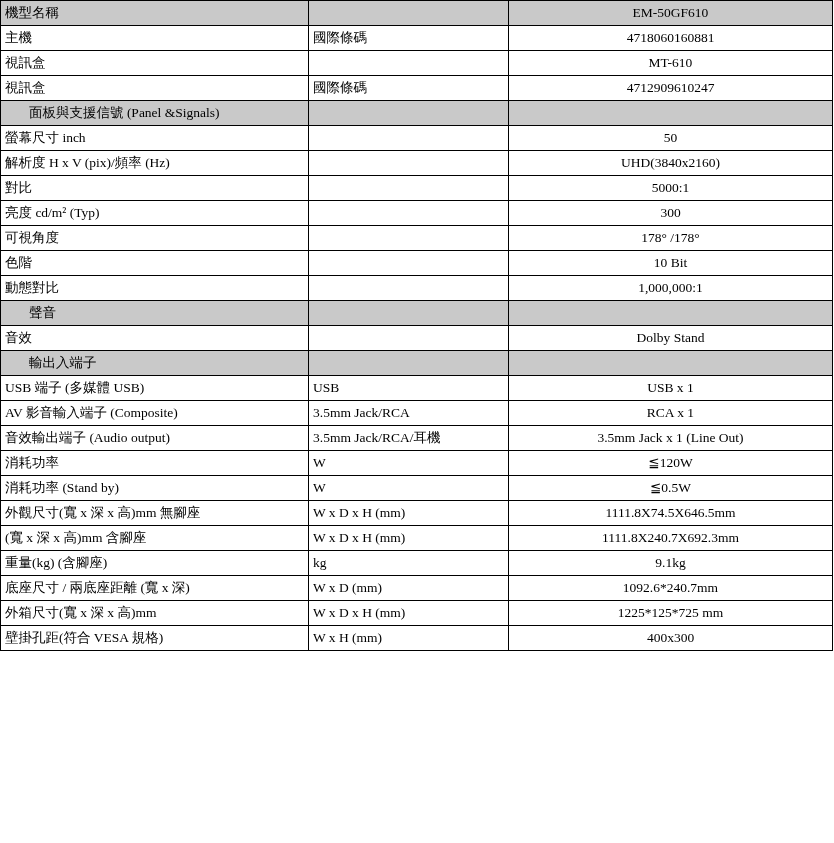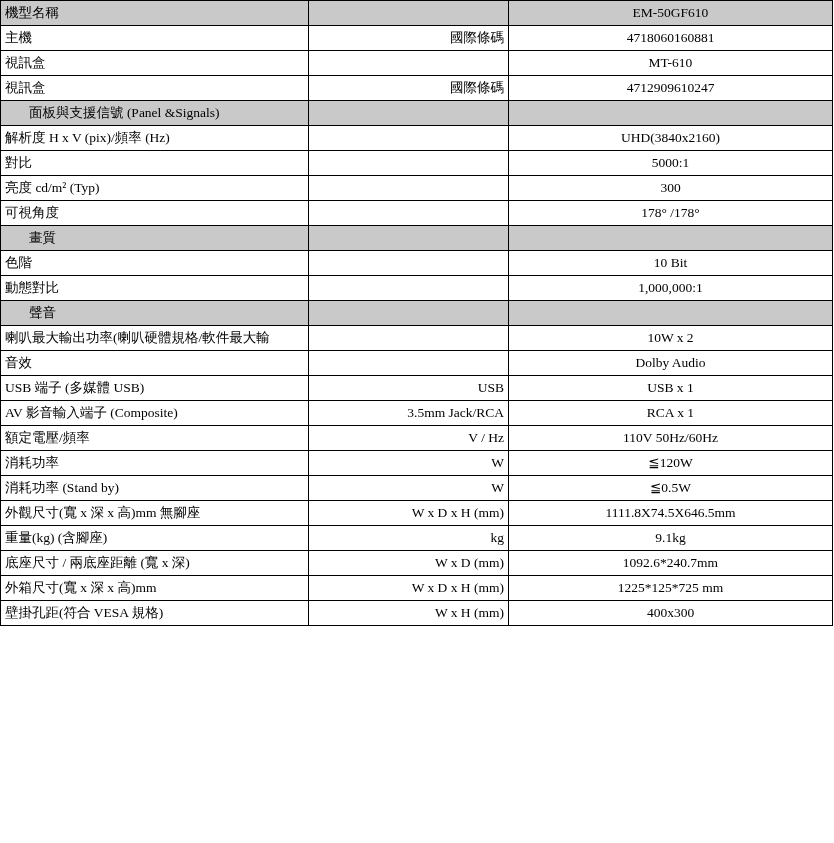--- a/index.html
+++ b/index.html
@@ -32,21 +32,21 @@
     font-size: 13.5px;
     line-height: 1.05;
     vertical-align: middle;
     white-space: nowrap;
     overflow: hidden;
   }
   td.label {
     text-align: left;
   }
   td.mid {
-    text-align: right;
+    text-align: left;
   }
   td.val {
     text-align: center;
   }
   tr.section td {
     background: #c9c9c9;
     padding-left: 28px;
   }
   tr.section td.label {
     font-size: 13.5px;
@@ -88,98 +88,103 @@
         <td class="label">視訊盒</td>
         <td class="mid">國際條碼</td>
         <td class="val">4712909610247</td>
       </tr>
       <tr class="section">
         <td class="label">面板與支援信號  (Panel &amp;Signals)</td>
         <td class="mid"></td>
         <td class="val"></td>
       </tr>
       <tr>
+        <td class="label">螢幕尺寸  inch</td>
+        <td class="mid"></td>
+        <td class="val">50</td>
+      </tr>
+      <tr>
         <td class="label">解析度  H x V (pix)/頻率    (Hz)</td>
         <td class="mid"></td>
         <td class="val">UHD(3840x2160)</td>
       </tr>
       <tr>
         <td class="label">對比</td>
         <td class="mid"></td>
         <td class="val">5000:1</td>
       </tr>
       <tr>
         <td class="label">亮度     cd/m² (Typ)</td>
         <td class="mid"></td>
         <td class="val">300</td>
       </tr>
       <tr>
         <td class="label">可視角度</td>
         <td class="mid"></td>
         <td class="val">178°  /178°</td>
-      </tr>
-      <tr class="section">
-        <td class="label">畫質</td>
-        <td class="mid"></td>
-        <td class="val"></td>
       </tr>
       <tr>
         <td class="label">色階</td>
         <td class="mid"></td>
         <td class="val">10 Bit</td>
       </tr>
       <tr>
         <td class="label">動態對比</td>
         <td class="mid"></td>
         <td class="val">1,000,000:1</td>
       </tr>
       <tr class="section">
         <td class="label">聲音</td>
         <td class="mid"></td>
         <td class="val"></td>
       </tr>
       <tr>
-        <td class="label">喇叭最大輸出功率(喇叭硬體規格/軟件最大輸</td>
-        <td class="mid"></td>
-        <td class="val">10W x 2</td>
-      </tr>
-      <tr>
         <td class="label">音效</td>
         <td class="mid"></td>
-        <td class="val">Dolby Audio</td>
+        <td class="val">Dolby Stand</td>
+      </tr>
+      <tr class="section">
+        <td class="label">輸出入端子</td>
+        <td class="mid"></td>
+        <td class="val"></td>
       </tr>
       <tr>
         <td class="label">USB  端子 (多媒體 USB)</td>
         <td class="mid">USB</td>
         <td class="val">USB x 1</td>
       </tr>
       <tr>
         <td class="label">AV  影音輸入端子 (Composite)</td>
         <td class="mid">3.5mm Jack/RCA</td>
         <td class="val">RCA x 1</td>
       </tr>
       <tr>
-        <td class="label">額定電壓/頻率</td>
-        <td class="mid">V / Hz</td>
-        <td class="val">110V    50Hz/60Hz</td>
+        <td class="label">音效輸出端子 (Audio output)</td>
+        <td class="mid">3.5mm Jack/RCA/耳機</td>
+        <td class="val">3.5mm Jack x 1 (Line Out)</td>
       </tr>
       <tr>
         <td class="label">消耗功率</td>
         <td class="mid">W</td>
         <td class="val">≦120W</td>
       </tr>
       <tr>
         <td class="label">消耗功率 (Stand by)</td>
         <td class="mid">W</td>
         <td class="val">≦0.5W</td>
       </tr>
       <tr>
         <td class="label">外觀尺寸(寬 x 深 x 高)mm 無腳座</td>
         <td class="mid">W x D x H (mm)</td>
         <td class="val">1111.8X74.5X646.5mm</td>
+      </tr>
+      <tr>
+        <td class="label">     (寬 x 深 x 高)mm 含腳座</td>
+        <td class="mid">W x D x H (mm)</td>
+        <td class="val">1111.8X240.7X692.3mm</td>
       </tr>
       <tr>
         <td class="label">重量(kg)   (含腳座)</td>
         <td class="mid">kg</td>
         <td class="val">9.1kg</td>
       </tr>
       <tr>
         <td class="label">底座尺寸 / 兩底座距離 (寬 x 深)</td>
         <td class="mid">W x D (mm)</td>
         <td class="val">1092.6*240.7mm</td>

